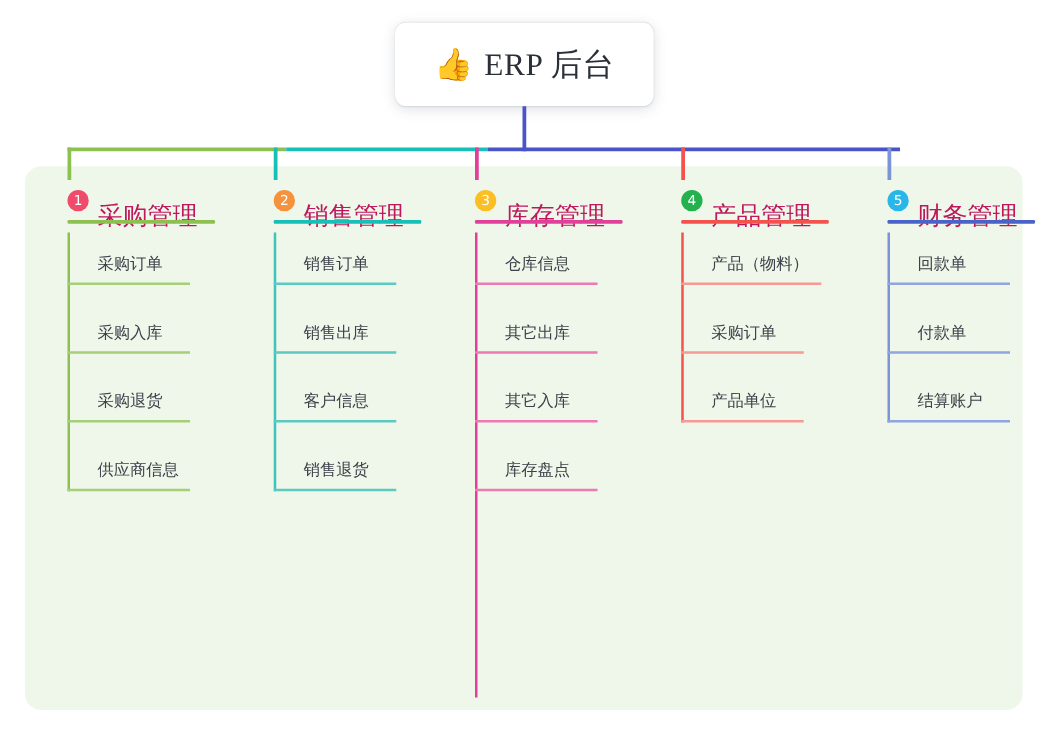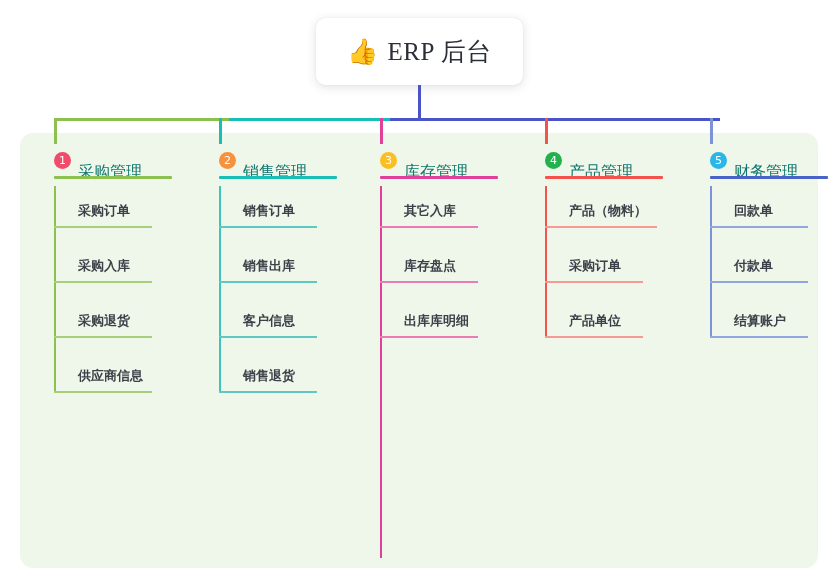--- a/index.html
+++ b/index.html
@@ -84,22 +84,22 @@
     height: 17px;
     border-radius: 50%;
     color: #ffffff;
     font-size: 11px;
     line-height: 17px;
     text-align: center;
     flex: 0 0 auto;
     font-family: "DejaVu Sans", "Liberation Sans", sans-serif;
   }
   .col-head-label {
-    font-size: 16px;
-    color: #0f766e;
+    font-size: 20px;
+    color: #be185d;
     white-space: nowrap;
     margin-top: 24px;
   }
   .col-head-rule {
     position: absolute;
     left: 18px;
     top: 32px;
     height: 3px;
     width: 118px;
     border-radius: 1px;
@@ -113,21 +113,20 @@
   }
   .leaf-spine {
     position: absolute;
     left: 18px;
     top: 0;
     width: 2px;
   }
   .leaf {
     position: relative;
     height: 55px;
-    font-weight: bold;
   }
   .leaf-label {
     position: absolute;
     left: 24px;
     top: 16px;
     font-size: 13px;
     color: #3c4049;
     white-space: nowrap;
   }
   .leaf-rule {
@@ -217,29 +216,33 @@
       </div>
       <div class="column" style="left: 362px;">
         <div class="col-head">
           <span class="badge" style="background: rgb(251, 191, 36);">3</span>
           <span class="col-head-label">库存管理</span>
           <div class="col-head-rule" style="background: rgb(224, 64, 154);"></div>
         </div>
         <div class="leaves">
           <div class="leaf-spine" style="background: rgb(224, 64, 154); height: 372px;"></div>
           <div class="leaf">
+            <span class="leaf-label">仓库信息</span>
+            <div class="leaf-rule" style="background: rgb(236, 122, 180); width: 98px;"></div>
+          </div>
+          <div class="leaf">
+            <span class="leaf-label">其它出库</span>
+            <div class="leaf-rule" style="background: rgb(236, 122, 180); width: 98px;"></div>
+          </div>
+          <div class="leaf">
             <span class="leaf-label">其它入库</span>
             <div class="leaf-rule" style="background: rgb(236, 122, 180); width: 98px;"></div>
           </div>
           <div class="leaf">
             <span class="leaf-label">库存盘点</span>
-            <div class="leaf-rule" style="background: rgb(236, 122, 180); width: 98px;"></div>
-          </div>
-          <div class="leaf">
-            <span class="leaf-label">出库库明细</span>
             <div class="leaf-rule" style="background: rgb(236, 122, 180); width: 98px;"></div>
           </div>
         </div>
       </div>
       <div class="column" style="left: 527px;">
         <div class="col-head">
           <span class="badge" style="background: rgb(34, 177, 76);">4</span>
           <span class="col-head-label">产品管理</span>
           <div class="col-head-rule" style="background: rgb(244, 83, 77);"></div>
         </div>

